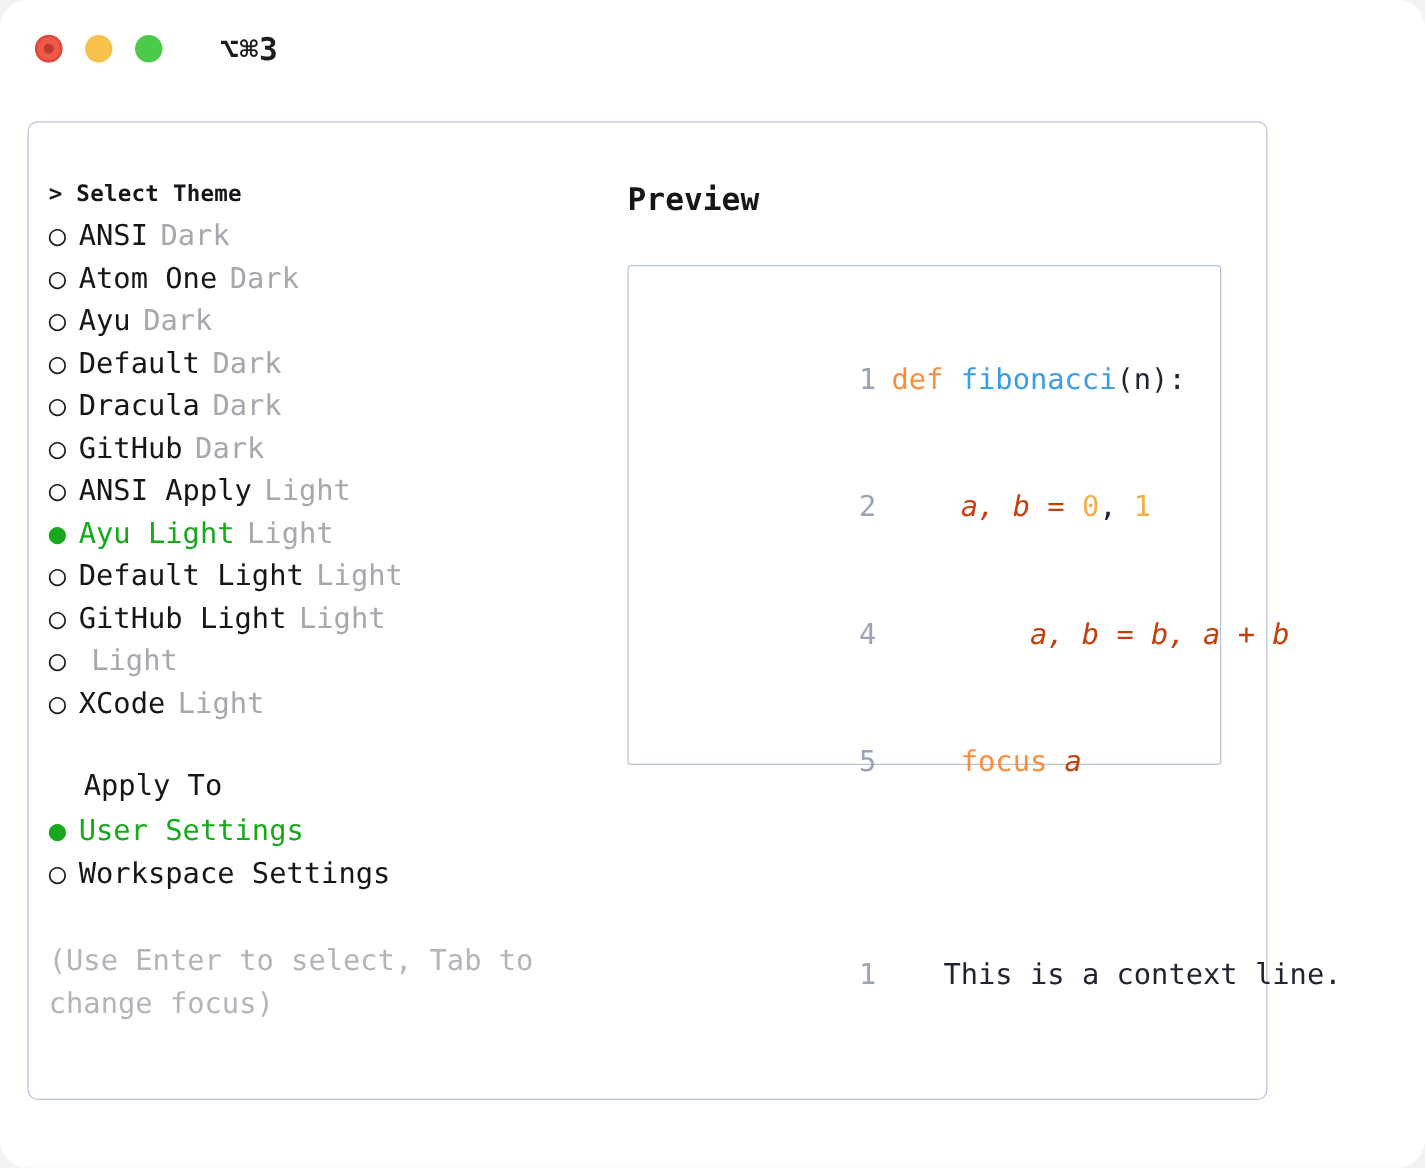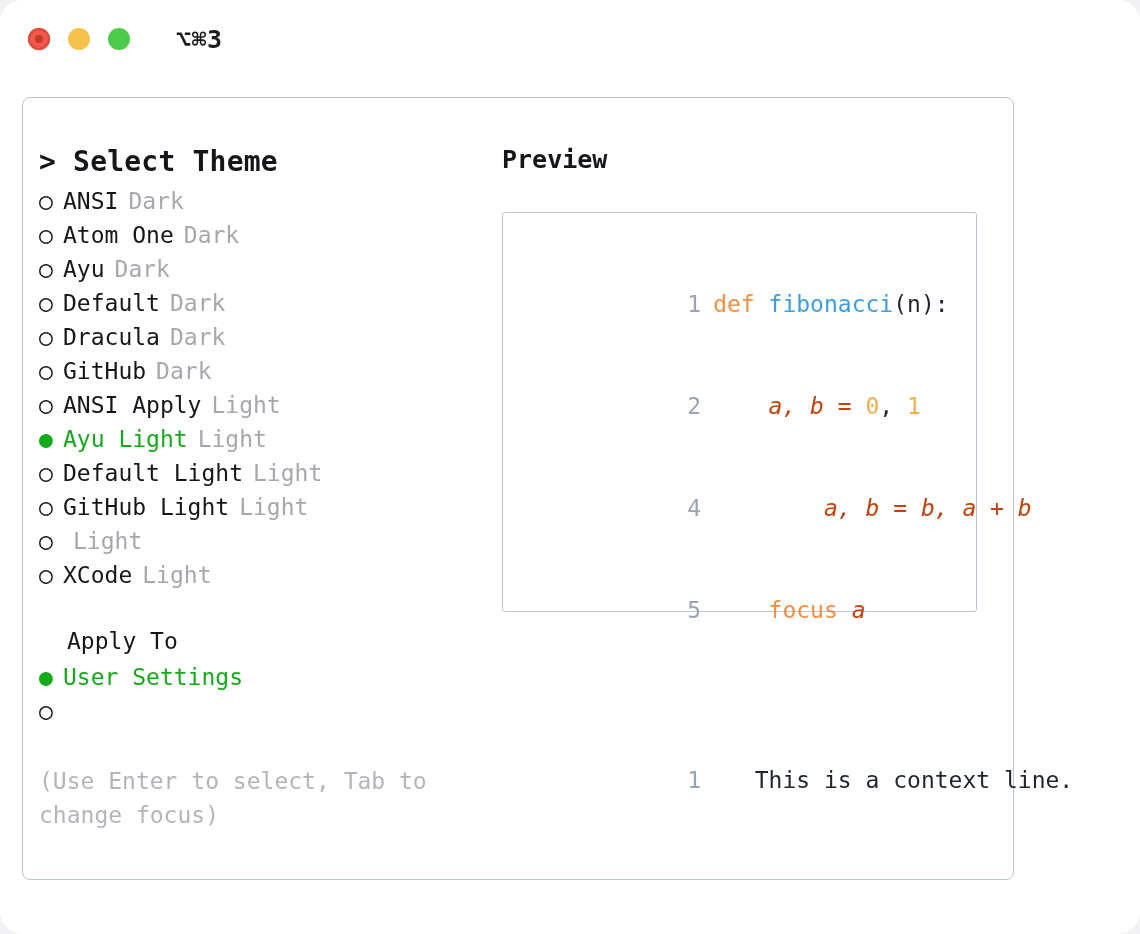--- a/index.html
+++ b/index.html
@@ -72,21 +72,21 @@
     height: 100%;
   }
   
   .left-col {
     position: absolute;
     left: 16px;
     top: 47px;
     width: 460px;
   }
   .heading {
-    font-size: 28px;
+    font-size: 18px;
     font-weight: bold;
     color: #15161a;
     letter-spacing: 0.2px;
     white-space: pre;
   }
   .list {
     margin-top: 6px;
   }
   .row {
     display: flex;
@@ -250,20 +250,21 @@
 
         <div class="apply-heading">Apply To</div>
 
         <div class="list">
           <div class="row selected">
             <span class="bullet filled">●</span>
             <span class="label">User Settings</span>
           </div>
           <div class="row">
             <span class="bullet">○</span>
+            <span class="label">Workspace Settings</span>
           </div>
         </div>
 
         <div class="hint">(Use Enter to select, Tab to change focus)</div>
       </div>
 
       <div class="right-col">
         <div class="preview-title">Preview</div>
 
         <div class="preview-box">

